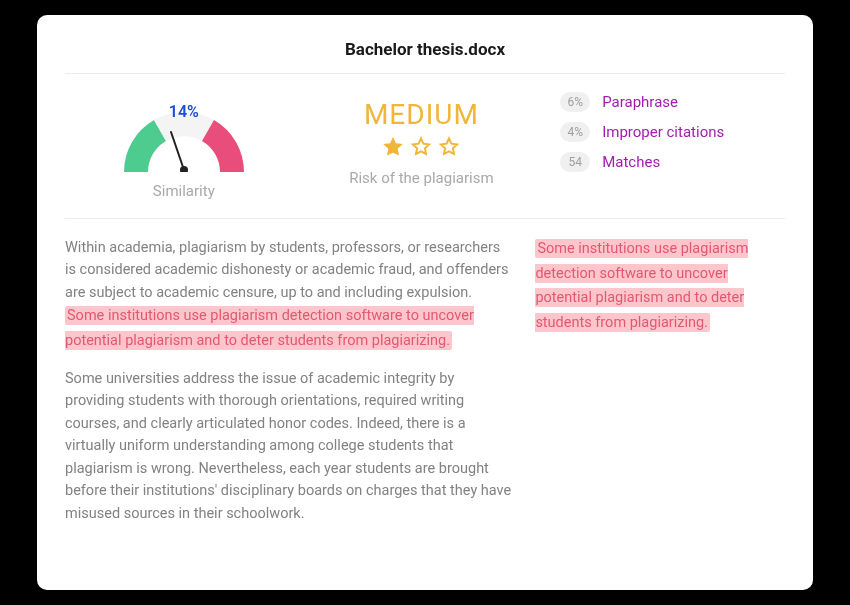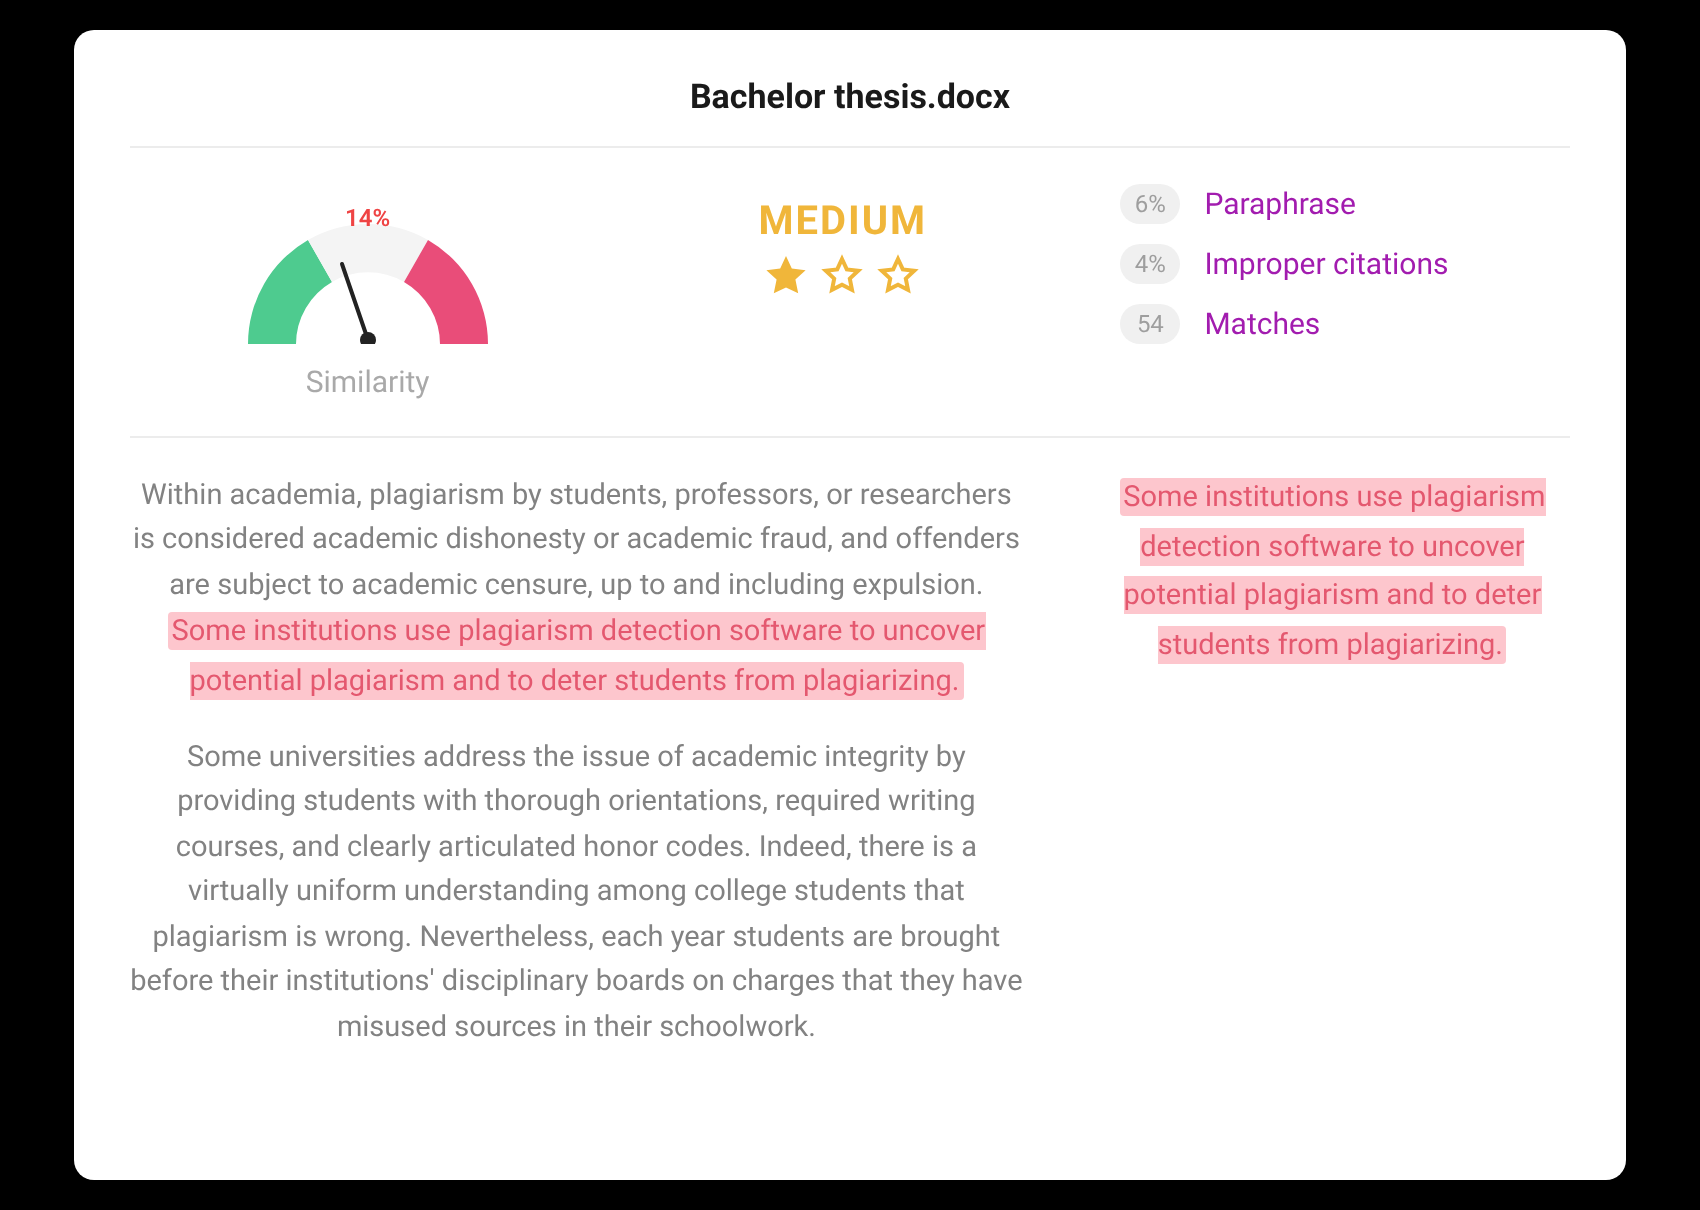--- a/index.html
+++ b/index.html
@@ -33,34 +33,34 @@
     align-items: flex-start;
   }
   .col-sim { flex: 0 0 33%; display:flex; flex-direction:column; align-items:center;}
   .col-risk{ flex: 0 0 33%; display:flex; flex-direction:column; align-items:center;}
   .col-stats{flex: 0 0 34%; display:flex; flex-direction:column; gap:10px; padding-left:20px;}
   .sub-label { color:#a9a9a9; font-size:15px; margin-top:10px; }
   .gauge-wrap { position:relative; width:160px; height:80px; }
   .gauge-wrap svg { width:100%; height:100%; display:block; }
   .gauge-pct {
     position:absolute; left:50%; top:10px; transform:translateX(-50%);
-    font-size:12px; font-weight:600; color:#ef4444;
+    font-size:16px; font-weight:600; color:#1d4ed8;
   }
-  .risk-word { color:#f0b63a; font-weight:700; letter-spacing:1px; font-size:20px; margin-top:6px;}
+  .risk-word { color:#f0b63a; font-weight:400; letter-spacing:1px; font-size:28px; margin-top:6px;}
   .stars { display:flex; gap:4px; margin-top:4px; color:#f0b63a; justify-content:center;}
   .stars svg { width:24px; height:24px; }
   .stat-row { display:flex; align-items:center; gap:12px; }
   .stat-badge {
     background:#f0f0f0; color:#9e9e9e; font-size:12px;
     border-radius:10px; padding:2px 6px; min-width:30px; text-align:center;
     line-height:16px;
   }
   .stat-label { color:#a21caf; font-size:15px; }
   
-  .body-row { display:flex; gap:36px; padding-top:18px; flex:1; overflow:hidden;text-align:center;}
+  .body-row { display:flex; gap:24px; padding-top:18px; flex:1; overflow:hidden;}
   .doc-col { flex: 0 0 62%; }
   .match-col { flex: 1; }
   p { color:#828282; font-size:14.5px; line-height:1.55; margin-bottom:14px; }
   .hl { background:#fdc6cd; color:#e4586f; padding:1px 2px; border-radius:2px; line-height:1.7;margin-top:19px; }
   .match-link { color:#4a8fe7; font-size:14.5px; margin-bottom:12px; display:block; word-wrap:break-word;}
 </style>
 </head>
 <body>
 
 <div class="card">
@@ -89,20 +89,21 @@
         <svg viewBox="0 0 24 24">
             <path fill="#f0b63a" d="M12 2l2.9 6.3 6.9.8-5.1 4.7 1.4 6.8L12 17.8 5.9 20.6l1.4-6.8L2.2 9.1l6.9-.8z"></path>
           </svg>
         <svg viewBox="0 0 24 24">
             <path fill="none" stroke="#f0b63a" stroke-width="2" d="M12 3.5l2.4 5.2 5.7.7-4.2 3.9 1.1 5.6L12 16.4l-5 2.5 1.1-5.6-4.2-3.9 5.7-.7z"></path>
           </svg>
         <svg viewBox="0 0 24 24">
             <path fill="none" stroke="#f0b63a" stroke-width="2" d="M12 3.5l2.4 5.2 5.7.7-4.2 3.9 1.1 5.6L12 16.4l-5 2.5 1.1-5.6-4.2-3.9 5.7-.7z"></path>
           </svg>
       </div>
+      <div class="sub-label">Risk of the plagiarism</div>
     </div>
 
     <div class="col-stats">
       <div class="stat-row">
         <span class="stat-badge">6%</span>
         <span class="stat-label">Paraphrase</span>
       </div>
       <div class="stat-row">
         <span class="stat-badge">4%</span>
         <span class="stat-label">Improper citations</span>

